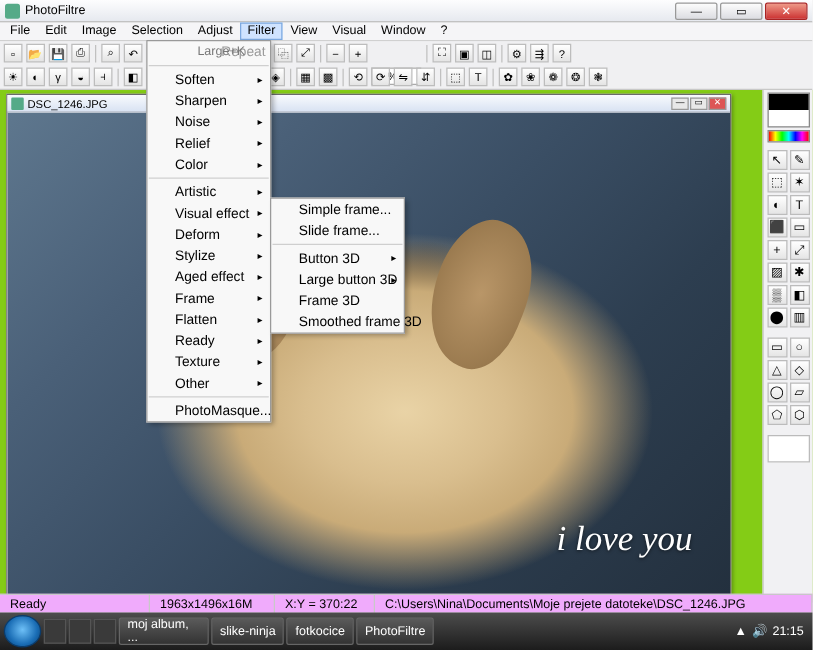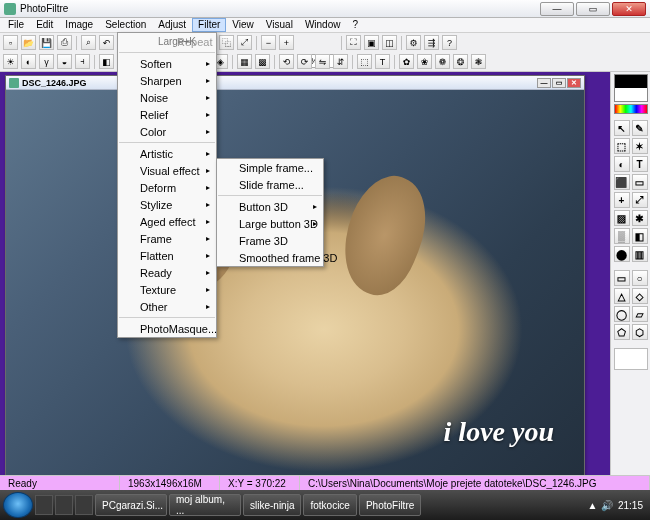--- a/index.html
+++ b/index.html
@@ -10,21 +10,21 @@
   .title-bar .ctrl { width:34px; height:14px; margin-left:2px; border:1px solid #999; border-radius:2px; display:flex; align-items:center; justify-content:center; font-size:9px; background:linear-gradient(#fcfcfc,#dcdde2); }
   .title-bar .ctrl.close { background:linear-gradient(#e98,#c33); color:#fff; border-color:#a22; }
   .menu-bar { height:15px; background:#f5f5f7; display:flex; padding:0 2px; border-bottom:1px solid #d0d0d0; }
   .menu-bar .mi { padding:1px 6px; font-size:10px; cursor:default; }
   .menu-bar .mi.open { background:#cfe3ff; border:1px solid #7da9e0; padding:0 5px; }
   .toolbars { background:#f0f0f2; border-bottom:1px solid #c8c8c8; }
   .tbrow { display:flex; align-items:center; height:19px; padding:0 3px; gap:3px; }
   .tbrow .btn { width:15px; height:15px; border:1px solid #bdbdbd; background:linear-gradient(#fff,#e4e4e4); display:flex; align-items:center; justify-content:center; font-size:9px; }
   .tbrow .sep { width:1px; height:14px; background:#c0c0c0; margin:0 1px; }
   .tbrow .zoom { width:40px; height:14px; border:1px solid #aaa; background:#fff; font-size:9px; padding:0 2px; display:flex; align-items:center;margin-top:36px; }
-  .workspace { position:relative; height:410px; background:#4c1d95;font-weight:bold; }
+  .workspace { position:relative; height:410px; background:#84cc16; }
   .doc-window { position:absolute; left:5px; top:3px; width:580px; height:402px; background:#fff; border:1px solid #6a6a6a; box-shadow:1px 1px 3px rgba(0,0,0,.3); }
   .doc-title { height:14px; background:linear-gradient(#f8fafd,#d9e3f3); display:flex; align-items:center; padding:0 3px; border-bottom:1px solid #b0b8c8; }
   .doc-title .dicon { width:10px; height:10px; background:#5a8; border-radius:1px; margin-right:3px; }
   .doc-title .dtitle { flex:1; font-size:9px; }
   .doc-title .dctrl { width:14px; height:10px; border:1px solid #999; margin-left:1px; font-size:7px; text-align:center; line-height:8px; background:#e8e8e8; }
   .doc-title .dctrl.cls { background:#d55; color:#fff; }
   .canvas { position:relative; width:100%; height:calc(100% - 14px); overflow:hidden; }
   .photo { position:absolute; inset:0; background:
       radial-gradient(ellipse 320px 230px at 55% 62%, #e9d3a6 0%, #d9be8e 25%, #c9ab78 42%, rgba(201,171,120,0) 62%),
       radial-gradient(ellipse 110px 105px at 57% 47%, #3a2e25 0%, #2a2018 45%, rgba(42,32,24,0) 75%),
@@ -312,21 +312,20 @@
   <div class="cell" style="width:80px">X:Y = 370:22</div>
   <div class="cell" style="flex:1">C:\Users\Nina\Documents\Moje prejete datoteke\DSC_1246.JPG</div>
 </div>
 
 <div class="taskbar">
   <div class="start"></div>
   <div class="ql"></div>
   <div class="ql"></div>
   <div class="ql"></div>
   <div id="tasks" style="display:flex;gap:2px">
-      <div class="task">PCgarazi.Si...</div>
       <div class="task">moj album, ...</div>
       <div class="task">slike-ninja</div>
       <div class="task">fotkocice</div>
       <div class="task">PhotoFiltre</div>
     </div>
   <div class="spacer"></div>
   <div class="tray">
     <span>▲</span>
     <span>🔊</span>
     <span>21:15</span>

